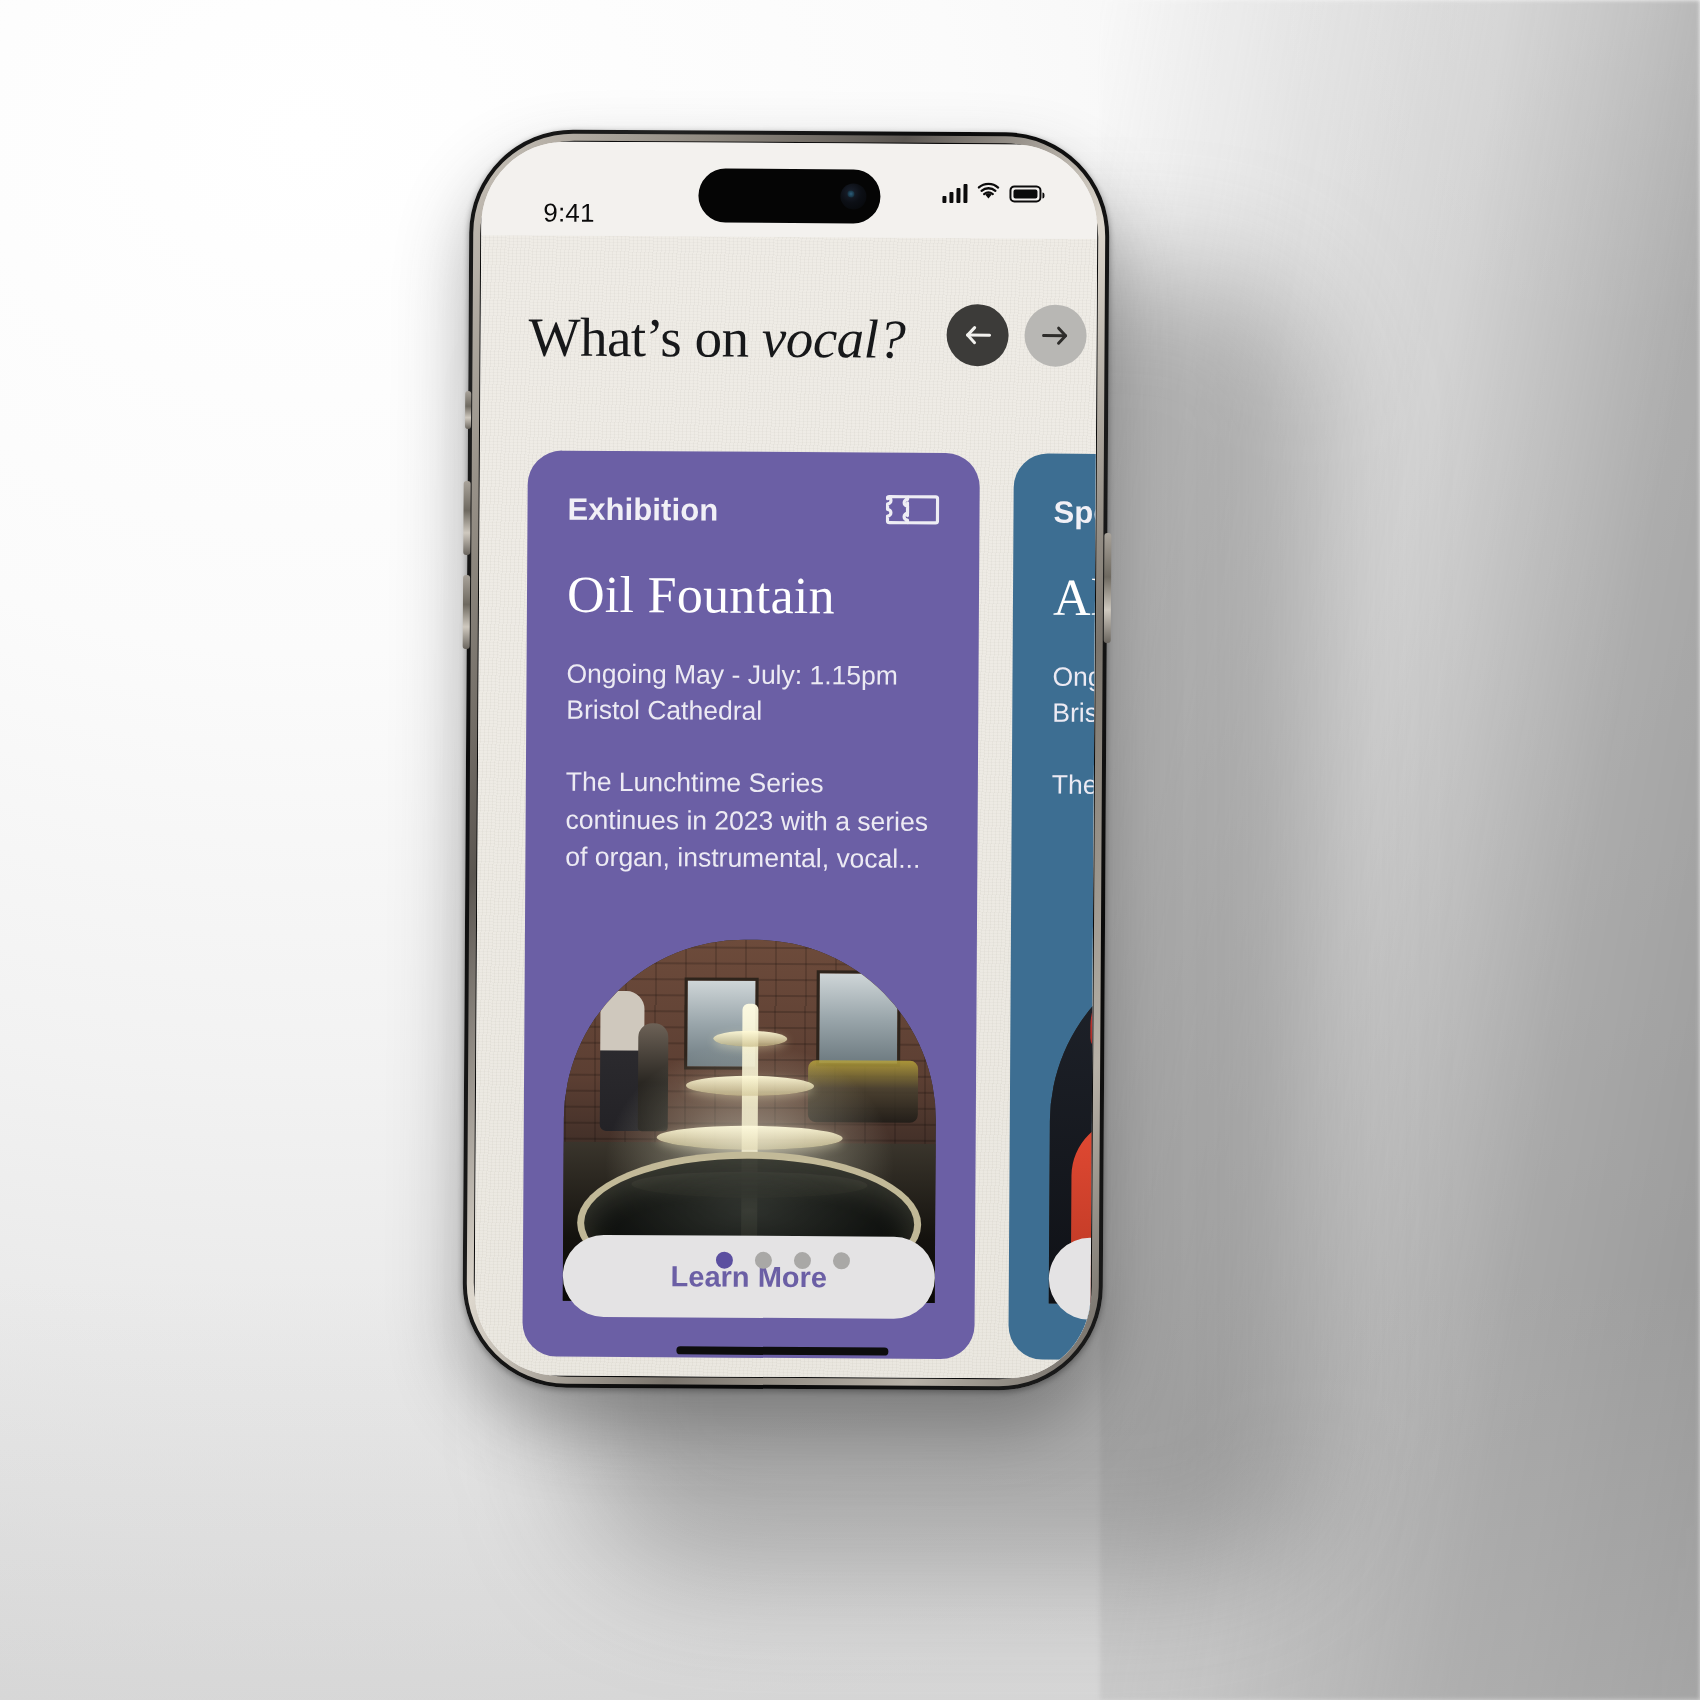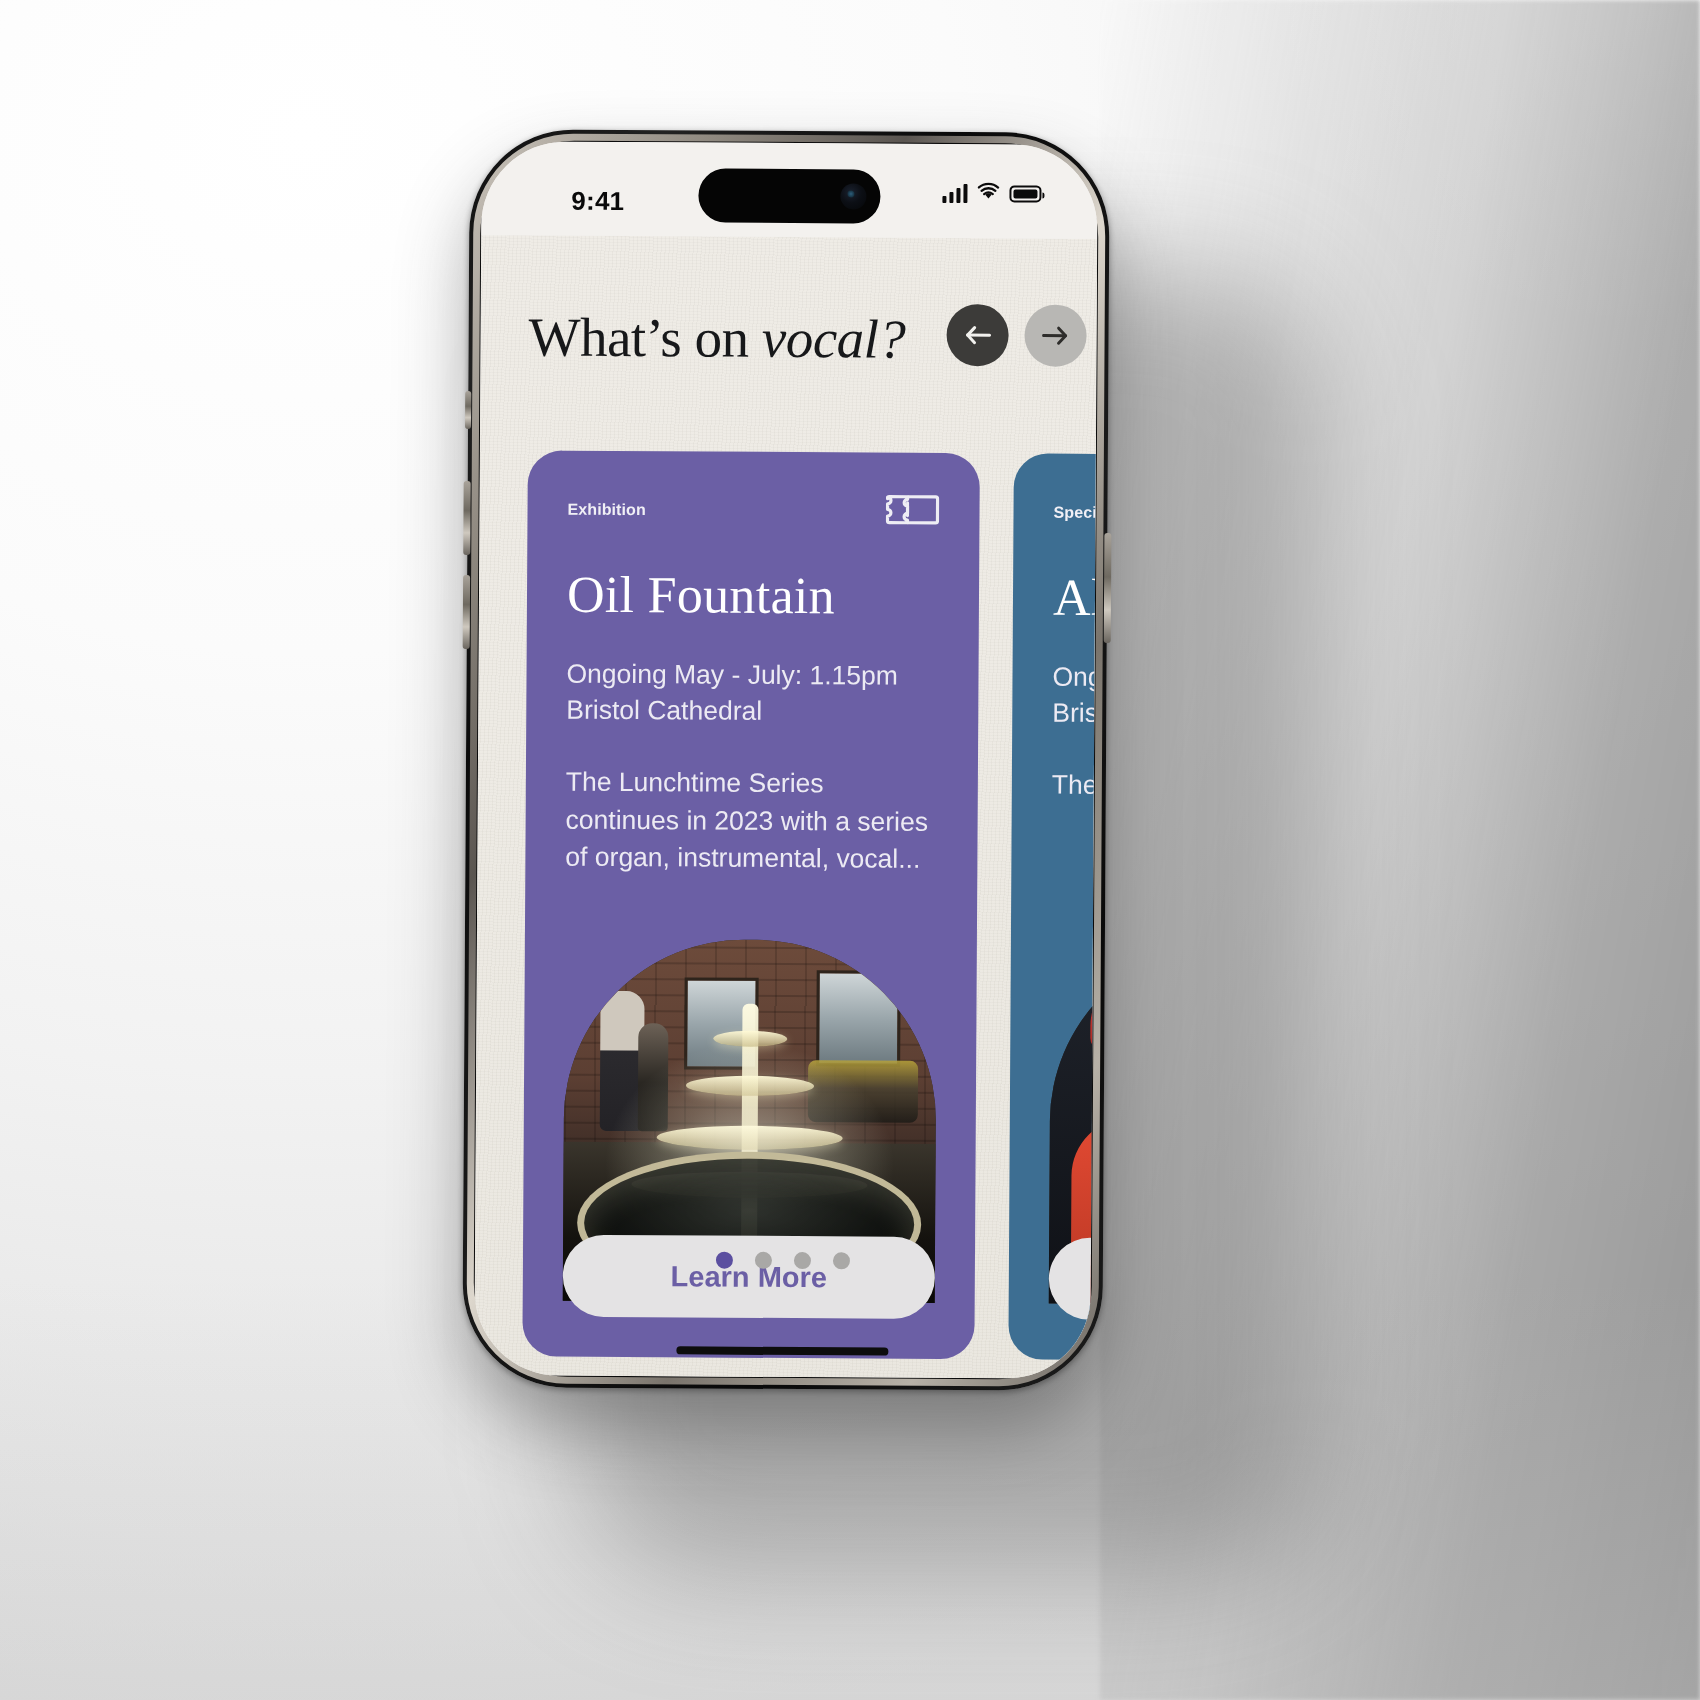--- a/index.html
+++ b/index.html
@@ -91,26 +91,25 @@
   
   .statusbar {
     position: absolute;
     top: 0; left: 0; right: 0;
     height: 94px;
     background: #f3f1ee;
     z-index: 6;
   }
   .status-time {
     position: absolute;
-    left: 62px; top: 44px;
+    left: 62px; top: 56px;
     font-size: 26px;
-    font-weight: 700;
+    font-weight: 400;
     color: #0a0a0a;
     letter-spacing: 0.2px;
-    margin-left: 28px;
   }
   .status-right {
     position: absolute;
     right: 56px; top: 38px;
     display: flex;
     align-items: center;
     gap: 9px;
   }
   .sig { display: flex; align-items: flex-end; gap: 2.5px; height: 20px; }
   .sig i { display:block; width: 4.5px; background: #0b0b0b; border-radius: 1px; }
@@ -229,21 +228,21 @@
   .card-purple { background: #6b5fa5; }
   .card-blue   { background: #3d6e92; }
 
   .card-toprow {
     display: flex;
     align-items: center;
     justify-content: space-between;
     height: 34px;
   }
   .card-kicker {
-    font-size: 16px;
+    font-size: 31px;
     font-weight: 700;
     color: #f1f0f6;
     letter-spacing: 0.1px;
     white-space: nowrap;
   }
   .ticket-icon { flex: 0 0 auto; }
 
   .card-title {
     font-family: "Liberation Serif", serif;
     font-size: 52px;

